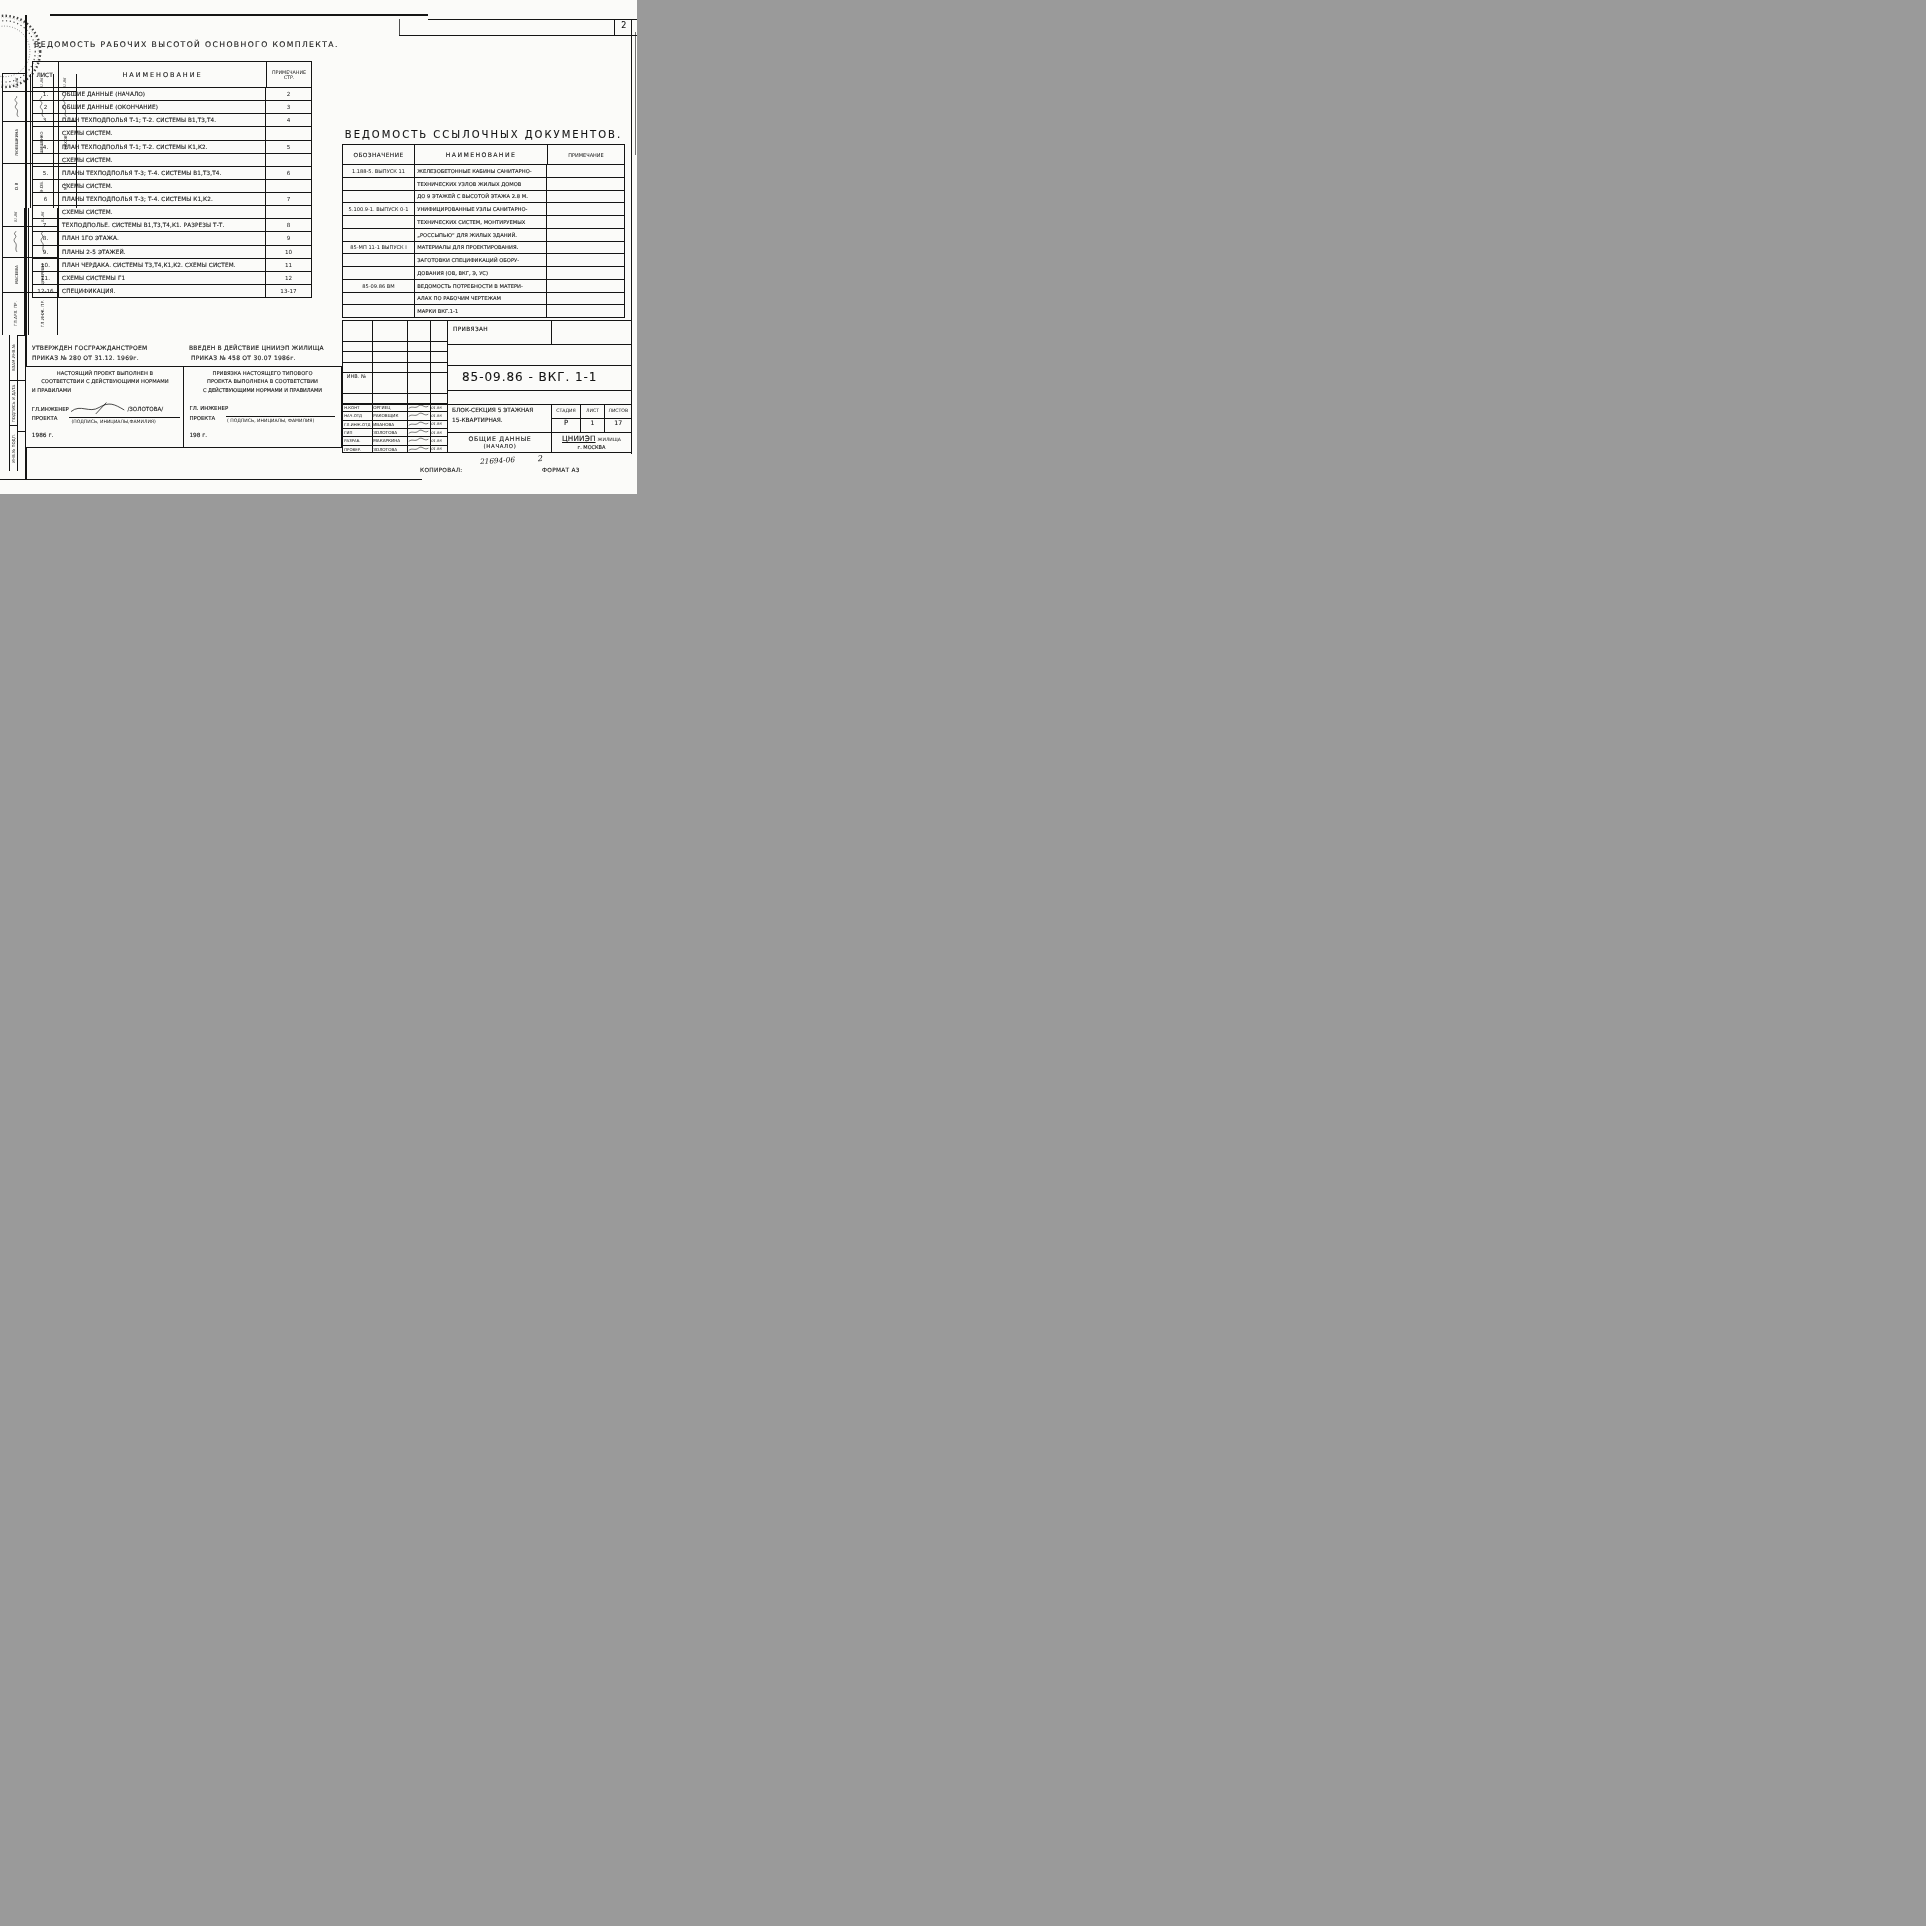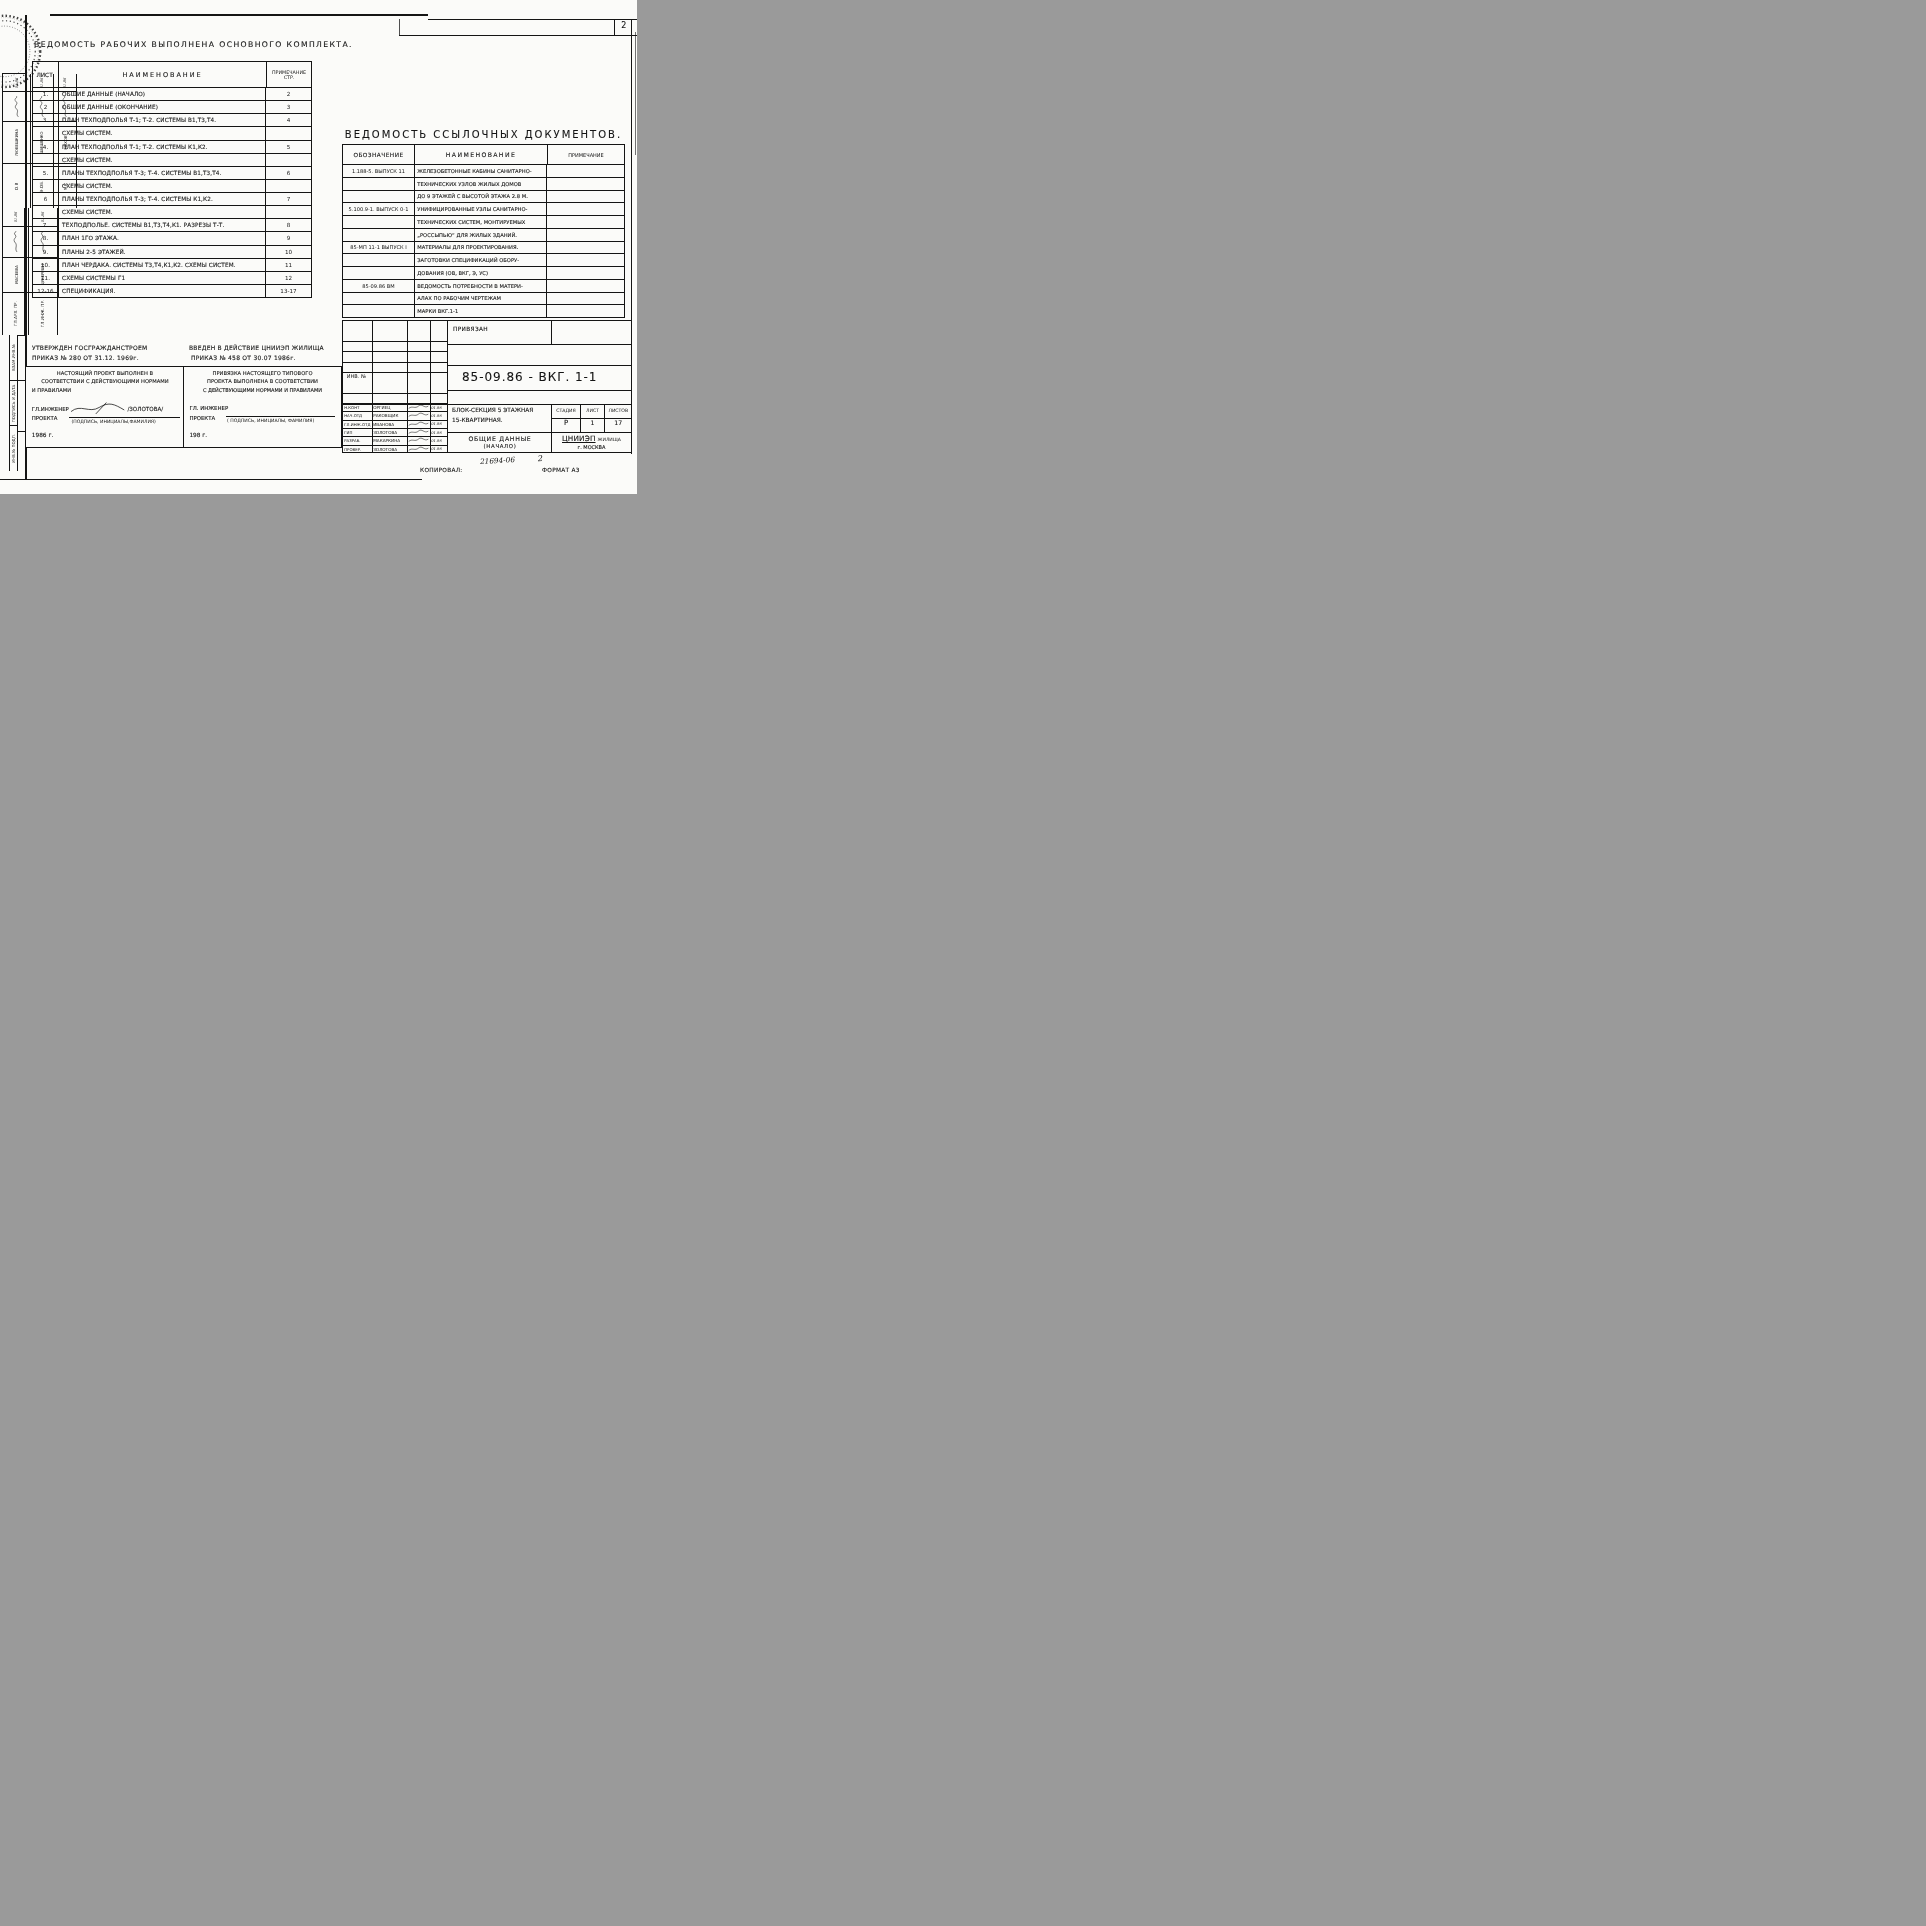--- a/index.html
+++ b/index.html
@@ -215,21 +215,21 @@
 
         <div class="slab" style="flex:1;">
           <span class="rot">ИНВ.№ ПОДЛ.</span>
         </div>
       </div>
     <div class="ln" style="left:14.6px;top:262px;width:8.5px;height:0.8px;"></div>
     <div class="ln" style="left:14.6px;top:307px;width:8.5px;height:0.8px;"></div>
     <div class="ln" style="left:14.6px;top:358px;width:8.5px;height:0.8px;"></div>
   </div>
 
-  <div class="txt ink" style="left:34px;top:41px;font-size:7.7px;letter-spacing:.18em;">ВЕДОМОСТЬ РАБОЧИХ ВЫПОЛНЕНА ОСНОВНОГО КОМПЛЕКТА.</div>
+  <div class="txt ink" style="left:34px;top:41px;font-size:7.7px;letter-spacing:.18em;">ВЕДОМОСТЬ РАБОЧИХ ВЫСОТОЙ ОСНОВНОГО КОМПЛЕКТА.</div>
 
   <div id="main-table">
     <div class="mt-head">
       <div class="mt-h1 ink">ЛИСТ.</div>
       <div class="mt-h2 ink">НАИМЕНОВАНИЕ</div>
       <div class="mt-h3">
         <span>ПРИМЕЧАНИЕ</span>
         <span>СТР.</span>
       </div>
     </div>

